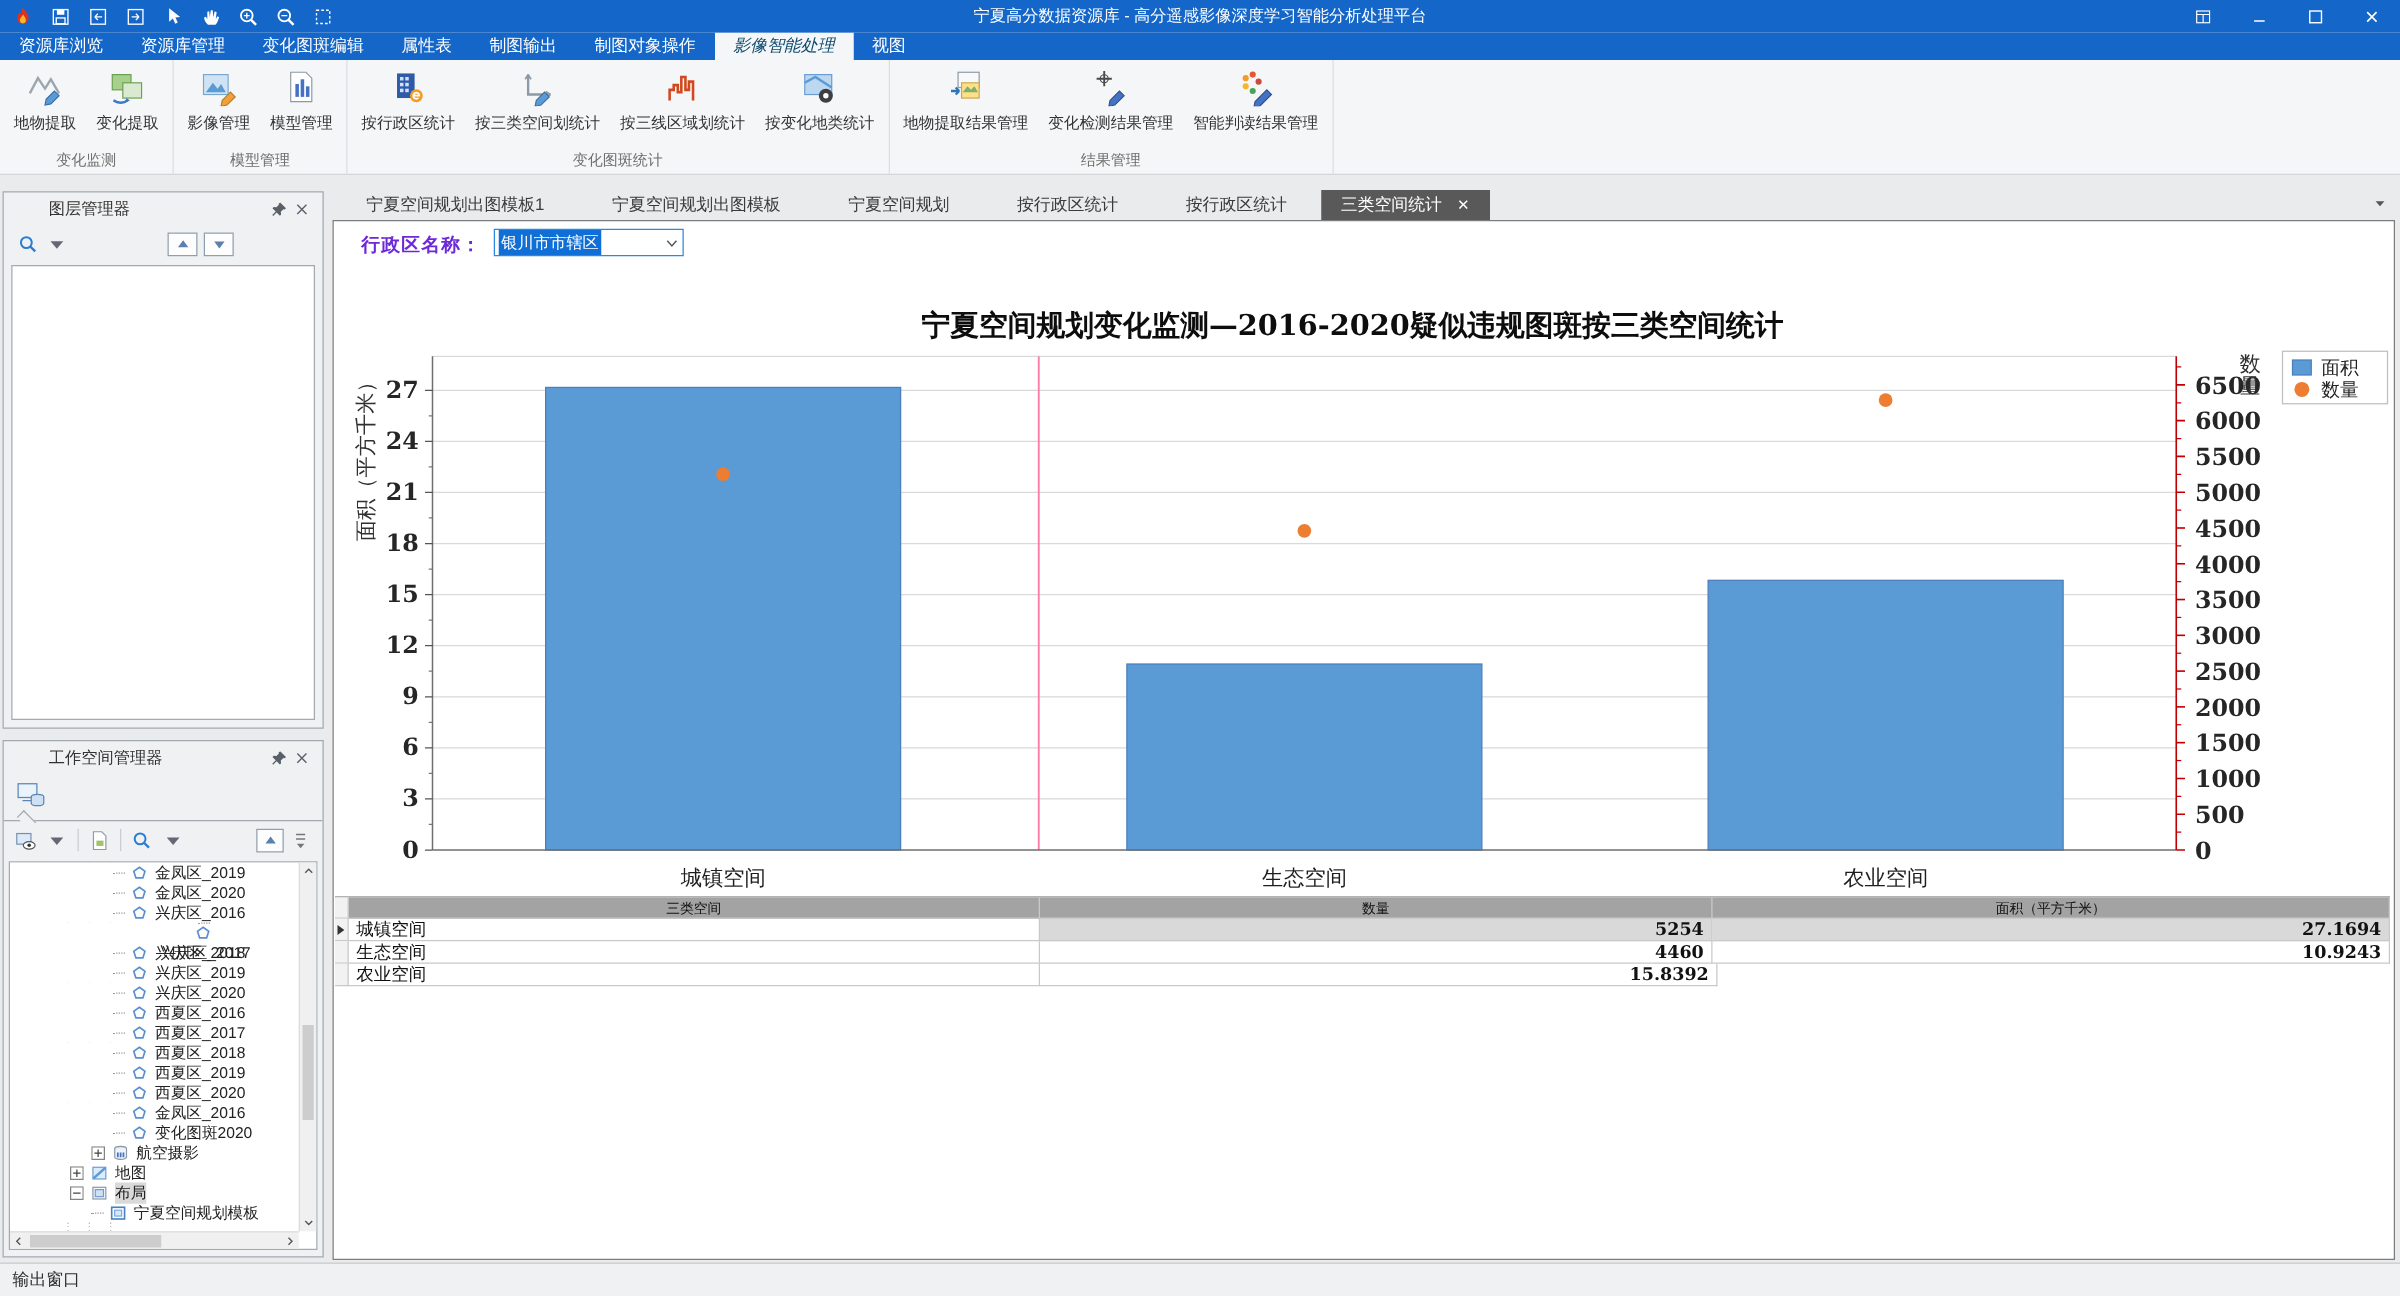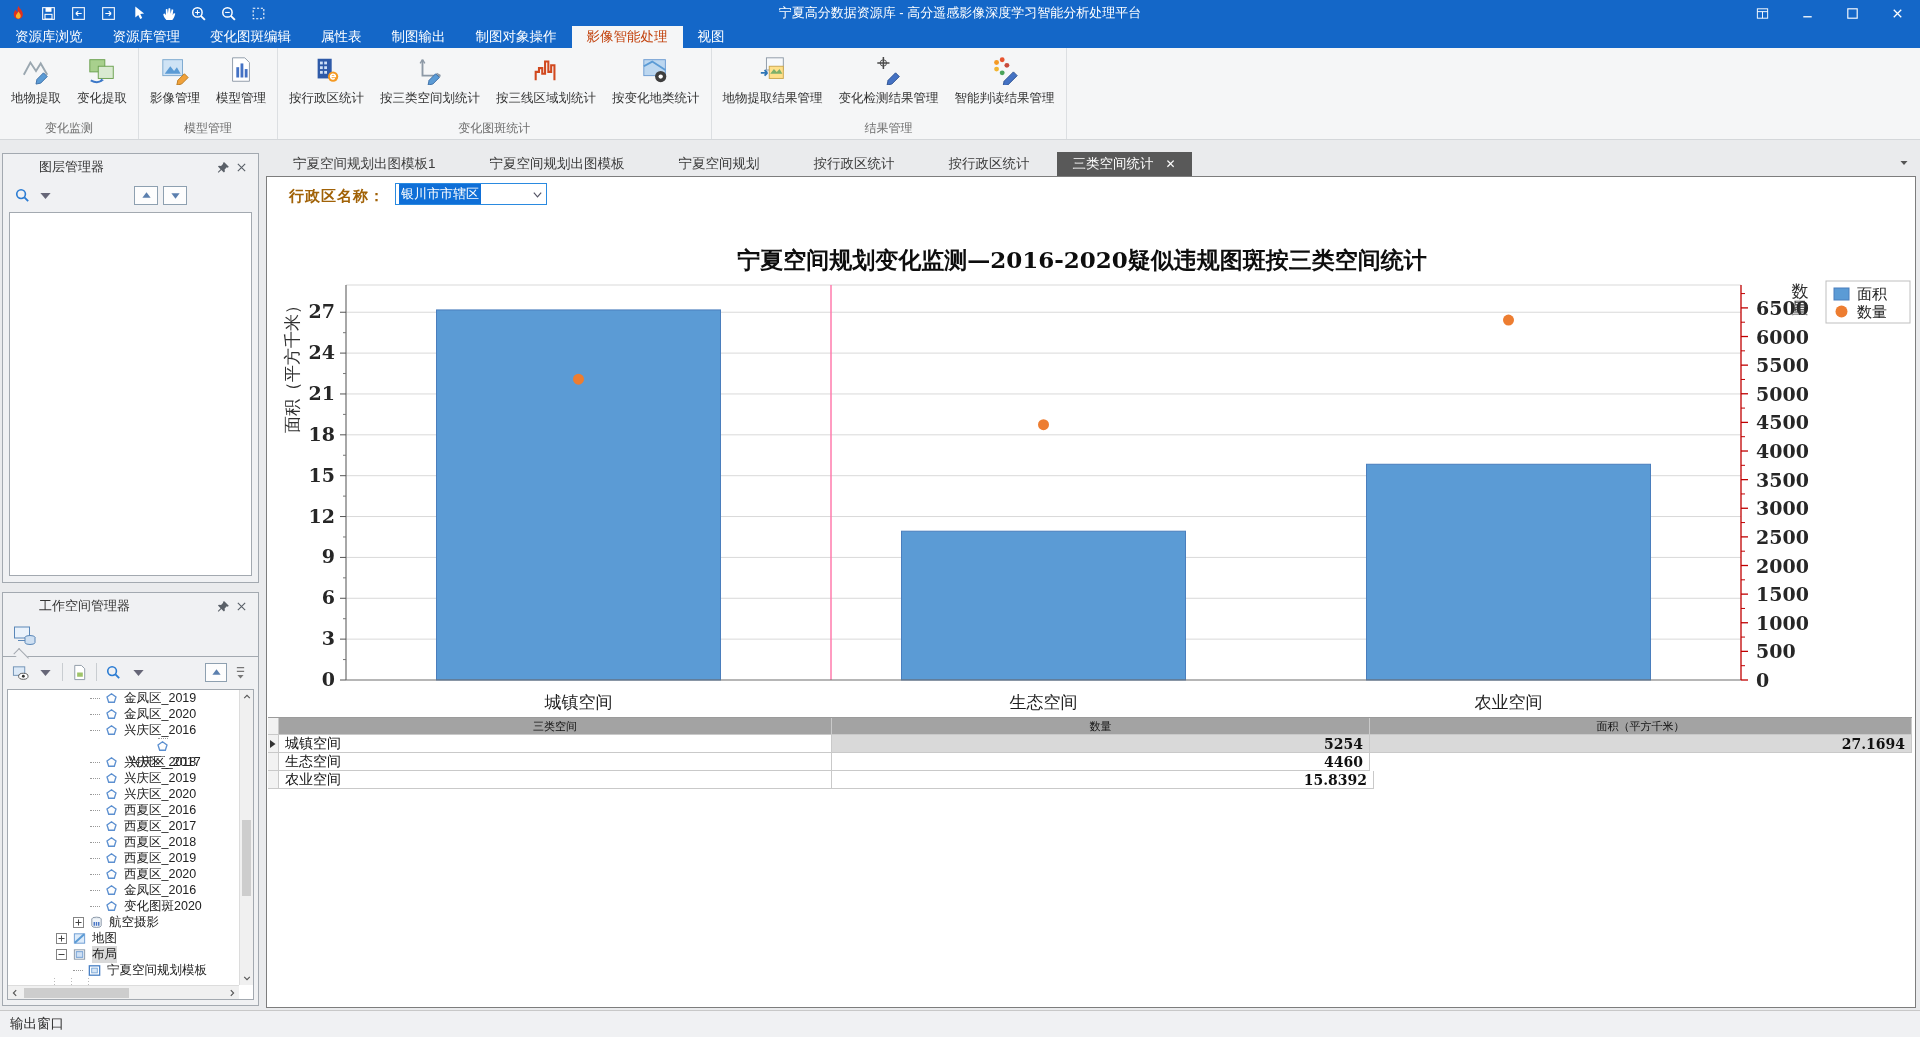--- a/index.html
+++ b/index.html
@@ -10,21 +10,21 @@
 #qicons{display:flex;align-items:center;gap:4px;padding-left:5px;}
 .qicon{width:26px;height:22px;display:flex;align-items:center;justify-content:center;}
 .qicon svg{width:17px;height:17px;}
 #tb-title{position:absolute;left:400px;right:400px;text-align:center;font-size:13px;pointer-events:none;}
 #winctl{margin-left:auto;display:flex;}
 .winbtn{width:45px;height:26px;display:flex;align-items:center;justify-content:center;}
 .winbtn svg{width:15px;height:15px;}
 
 #menubar{position:absolute;left:0;top:26px;width:1920px;height:22px;background:#1467c8;display:flex;z-index:29;}
 .menutab{height:22px;line-height:22px;padding:0 15px;color:#fff;font-size:13.5px;}
-.menutab.active{background:#f5f6f7;color:#c2410c;}
+.menutab.active{background:#f5f6f7;color:#0c4a6e;font-style:italic;}
 
 #ribbon{position:absolute;left:0;top:48px;width:1920px;height:92px;background:#f5f6f7;border-bottom:1px solid #d4d7da;display:flex;z-index:28;}
 .rgroup{display:flex;flex-direction:column;border-right:1px solid #dcdfe2;padding:0 3px;}
 .rbtns{flex:1;display:flex;align-items:flex-start;justify-content:center;padding-top:5px;}
 .rbtn{display:flex;flex-direction:column;align-items:center;padding:2px 8px;font-size:12.5px;color:#333;white-space:nowrap;}
 .rbtn svg{width:30px;height:30px;margin-bottom:5px;}
 .glabel{height:19px;text-align:center;font-size:12px;color:#6e6e6e;}
 #ribbon-collapse{position:absolute;right:26px;top:118px;width:18px;height:18px;display:flex;align-items:center;justify-content:center;}
 
 .panel{position:absolute;left:2px;width:257px;background:#f0f1f3;border:1px solid #a3a9b0;}
@@ -58,21 +58,21 @@
 .vthumb{position:absolute;left:2px;right:2px;top:44%;height:26%;background:#cdcdcd;}
 .hthumb{height:10px;width:105px;background:#cdcdcd;margin-left:2px;}
 
 #doctabs{position:absolute;left:266px;top:152px;width:1650px;height:24px;display:flex;align-items:flex-end;}
 .dtab{height:24px;line-height:24px;padding:0 27px;font-size:13.5px;color:#3a3a3a;white-space:nowrap;}
 .dtab.active{background:#595959;color:#fff;padding:0 16px;display:flex;align-items:center;gap:12px;}
 .dtab .x{font-size:12px;}
 #dt-chevron{position:absolute;right:6px;top:5px;color:#555;}
 
 #content{position:absolute;left:266px;top:176px;width:1650px;height:832px;background:#fff;border:1px solid #7d7d7d;}
-#filter-label{position:absolute;left:22px;top:10px;font:bold 15px "DejaVu Serif",serif;color:#a16207;letter-spacing:1px;}
+#filter-label{position:absolute;left:22px;top:10px;font:bold 15px "DejaVu Serif",serif;color:#6d28d9;letter-spacing:1px;}
 #combo{position:absolute;left:128px;top:6px;width:152px;height:22px;border:1px solid #2a8ae0;background:#fff;display:flex;align-items:center;padding:0 3px;}
 #combo .val{background:#0f6fd7;color:#fff;font-size:13px;padding:1px 2px;}
 #combo .caret{margin-left:auto;color:#556;}
 #chart-svg{position:absolute;left:0;top:38px;}
 .tickL,.tickR{font:bold 19px "DejaVu Serif",serif;fill:#262626;}
 .cat{font:17px "DejaVu Serif",serif;fill:#1e1e1e;}
 .ctitle{font:bold 23px "DejaVu Serif",serif;fill:#0d0d0d;}
 .alabel{font:17px "DejaVu Serif",serif;fill:#303030;}
 .leg{font:15px "DejaVu Serif",serif;fill:#222;}
 
@@ -807,20 +807,21 @@
           </svg>
         </div>
         <div class="tc txt" style="width: 553px;">城镇空间</div>
         <div class="tc num hl" style="width: 538px;">5254</div>
         <div class="tc num hl" style="width: 542px;">27.1694</div>
       </div>
       <div class="trow" style="height: 18px;">
         <div class="tc selcol" style="width: 11px;"></div>
         <div class="tc txt" style="width: 553px;">生态空间</div>
         <div class="tc num" style="width: 538px;">4460</div>
+        <div class="tc num" style="width: 542px;">10.9243</div>
       </div>
       <div class="trow" style="height: 18px;">
         <div class="tc selcol" style="width: 11px;"></div>
         <div class="tc txt" style="width: 553px;">农业空间</div>
         <div class="tc num" style="width: 542px;">15.8392</div>
       </div>
     </div>
 </div>
 
 <div id="statusbar">

